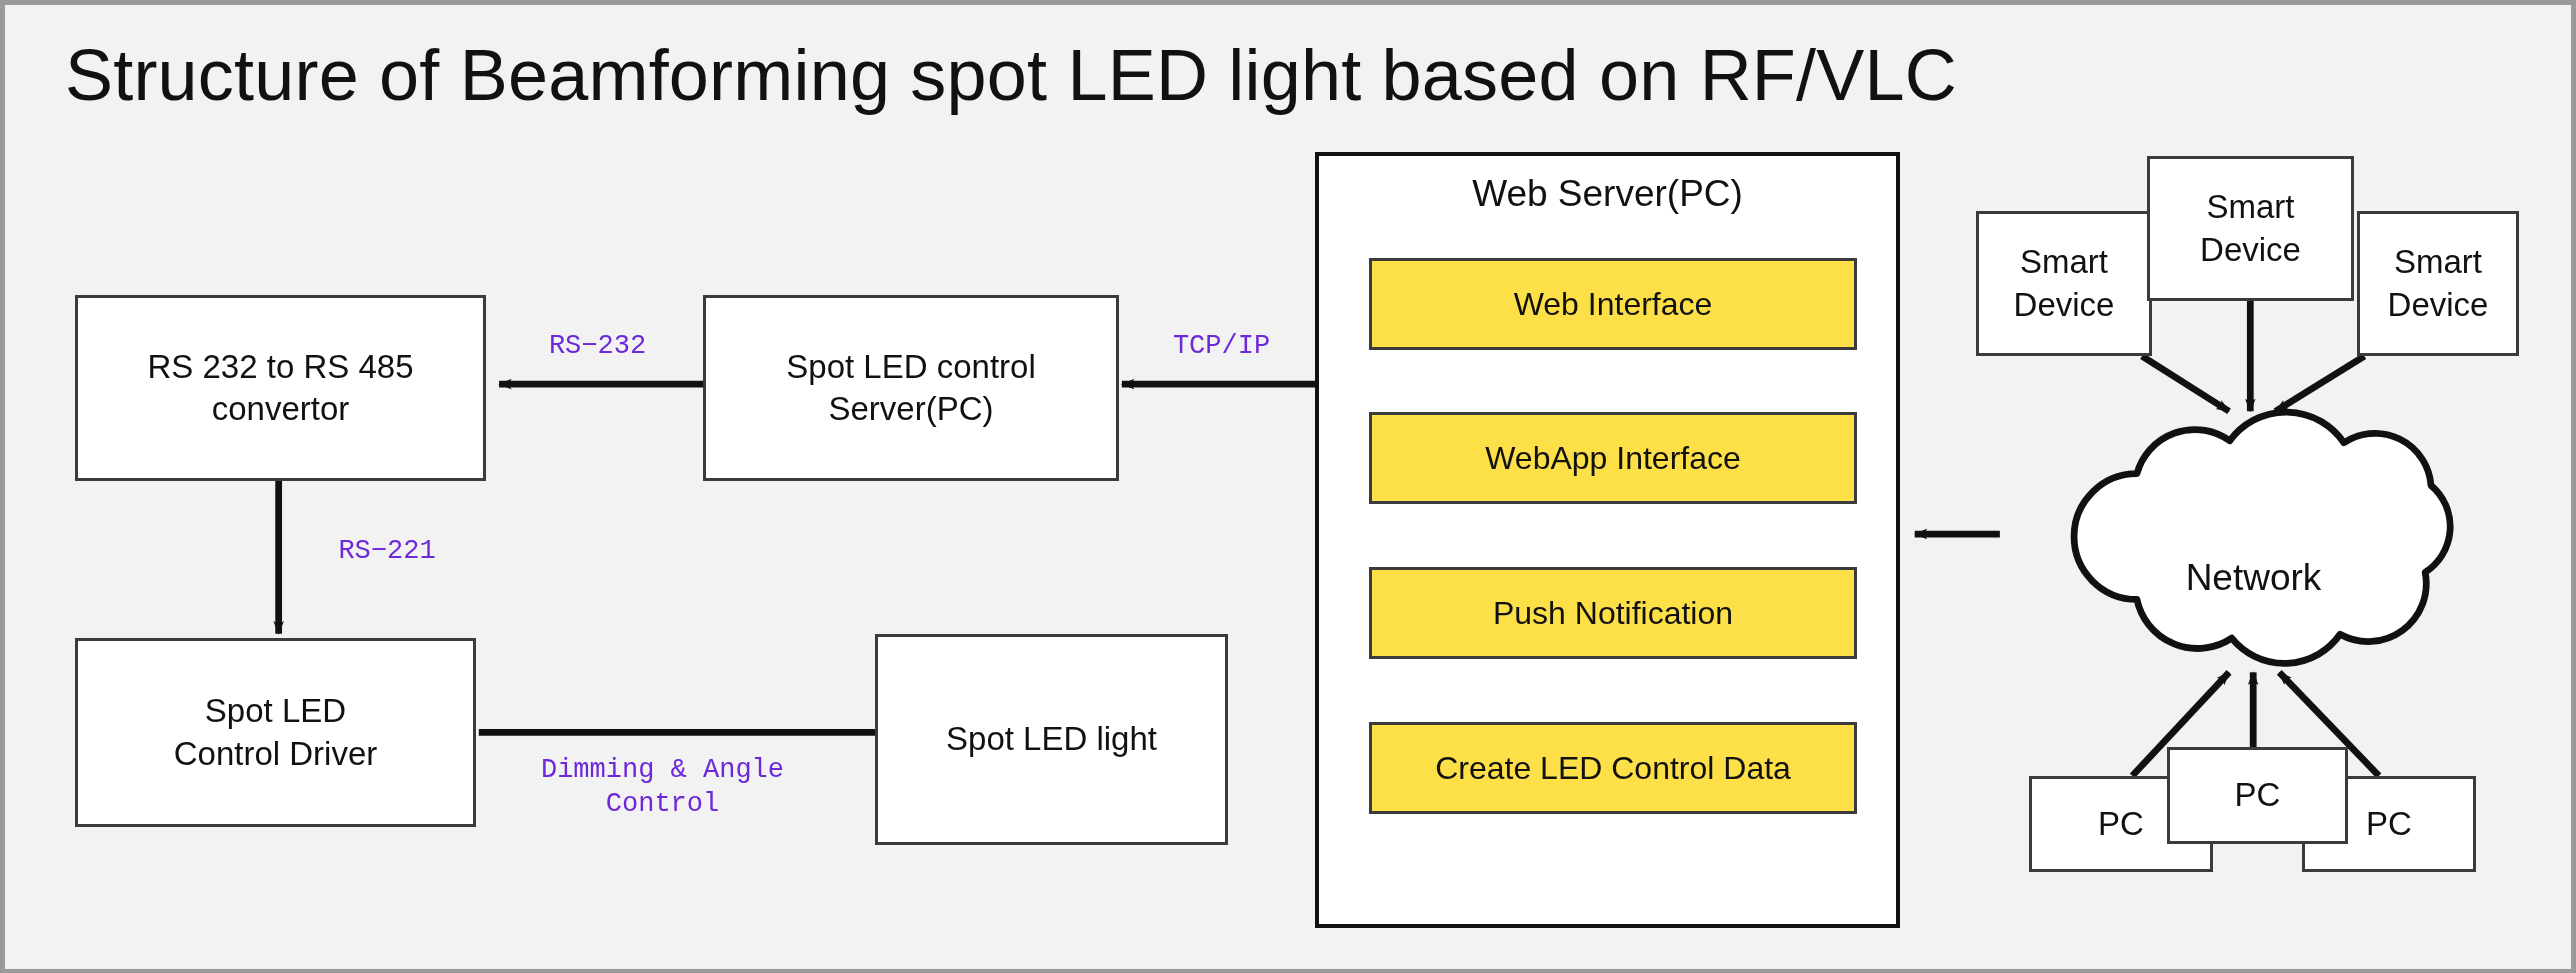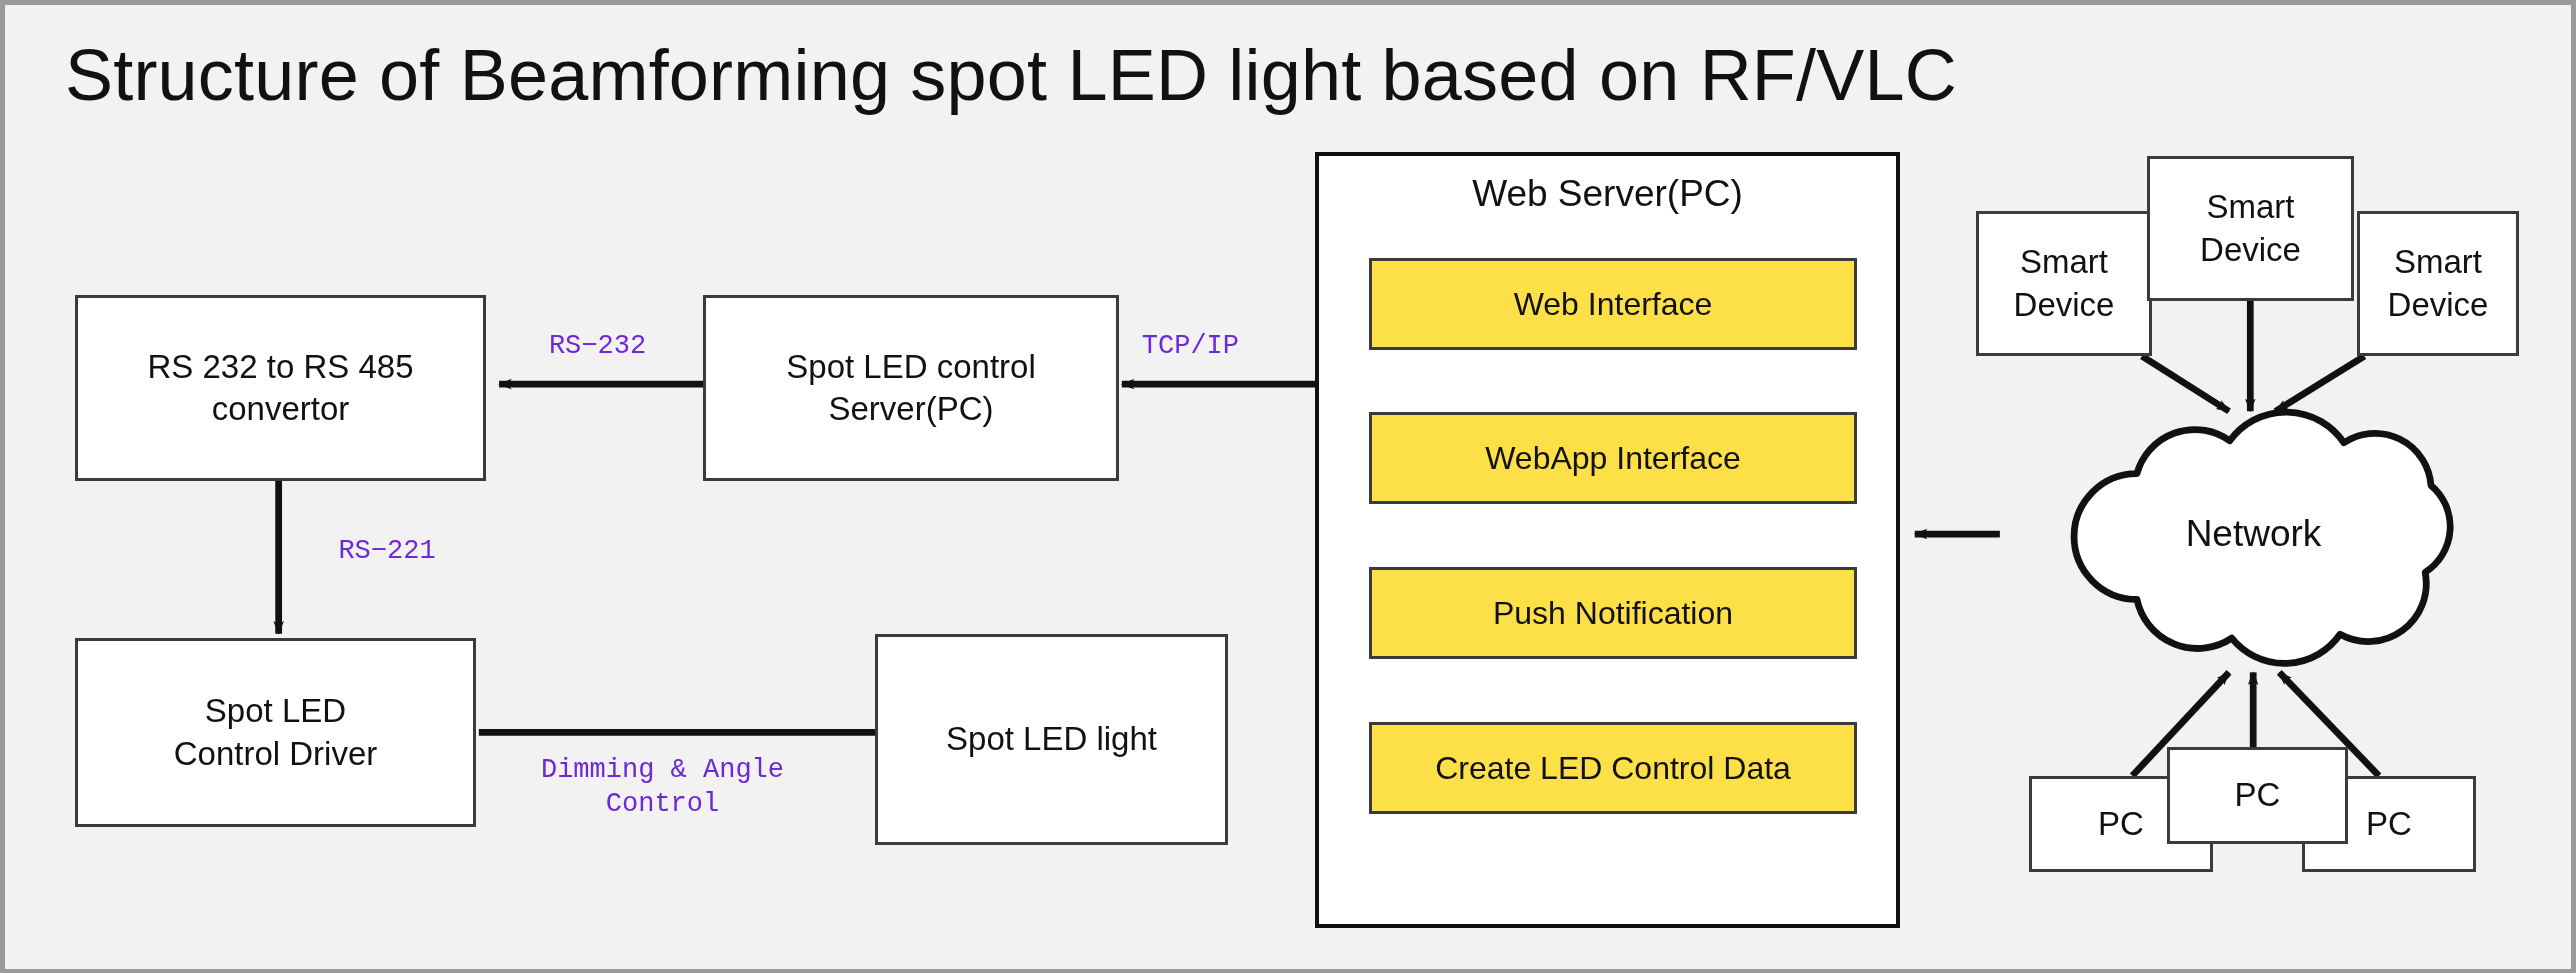--- a/index.html
+++ b/index.html
@@ -85,20 +85,21 @@
     z-index: 6;
     white-space: pre-line;
     font-family: Liberation Mono, monospace;
   }
   .cloud-label {
     position: absolute;
     font-size: 37px;
     color: #111;
     text-align: center;
     z-index: 6;
+    margin-top: 44px;
   }
   .cloud-wrap {
     position: absolute;
     z-index: 3;
   }
 </style>
 </head>
 <body>
 
 <div id="canvas">
@@ -160,21 +161,21 @@
     <span style="white-space:pre-line">Spot LED
 Control Driver</span>
   </div>
 
   <div class="box" style="left:870px; top:629px; width:353px; height:211px;">
     <span>Spot LED light</span>
   </div>
 
   <div class="edge-label" style="left:515px; top:325px; width:155px;">RS−232</div>
   <div class="edge-label" style="left:300px; top:530px; width:164px;">RS−221</div>
-  <div class="edge-label" style="left:1079px; top:325px; width:155px;text-align:right;">TCP/IP</div>
+  <div class="edge-label" style="left:1139px; top:325px; width:155px;">TCP/IP</div>
   <div class="edge-label" style="left:493px; top:749px; width:329px;">Dimming &amp; Angle
 Control</div>
 
   <div class="panel" style="left:1310px; top:147px; width:585px; height:776px;">
     <div class="panel-title">Web Server(PC)</div>
 
     <div class="subbox" style="left:50px; top:102px; width:488px; height:92px;">
       <span>Web Interface</span>
     </div>
 

